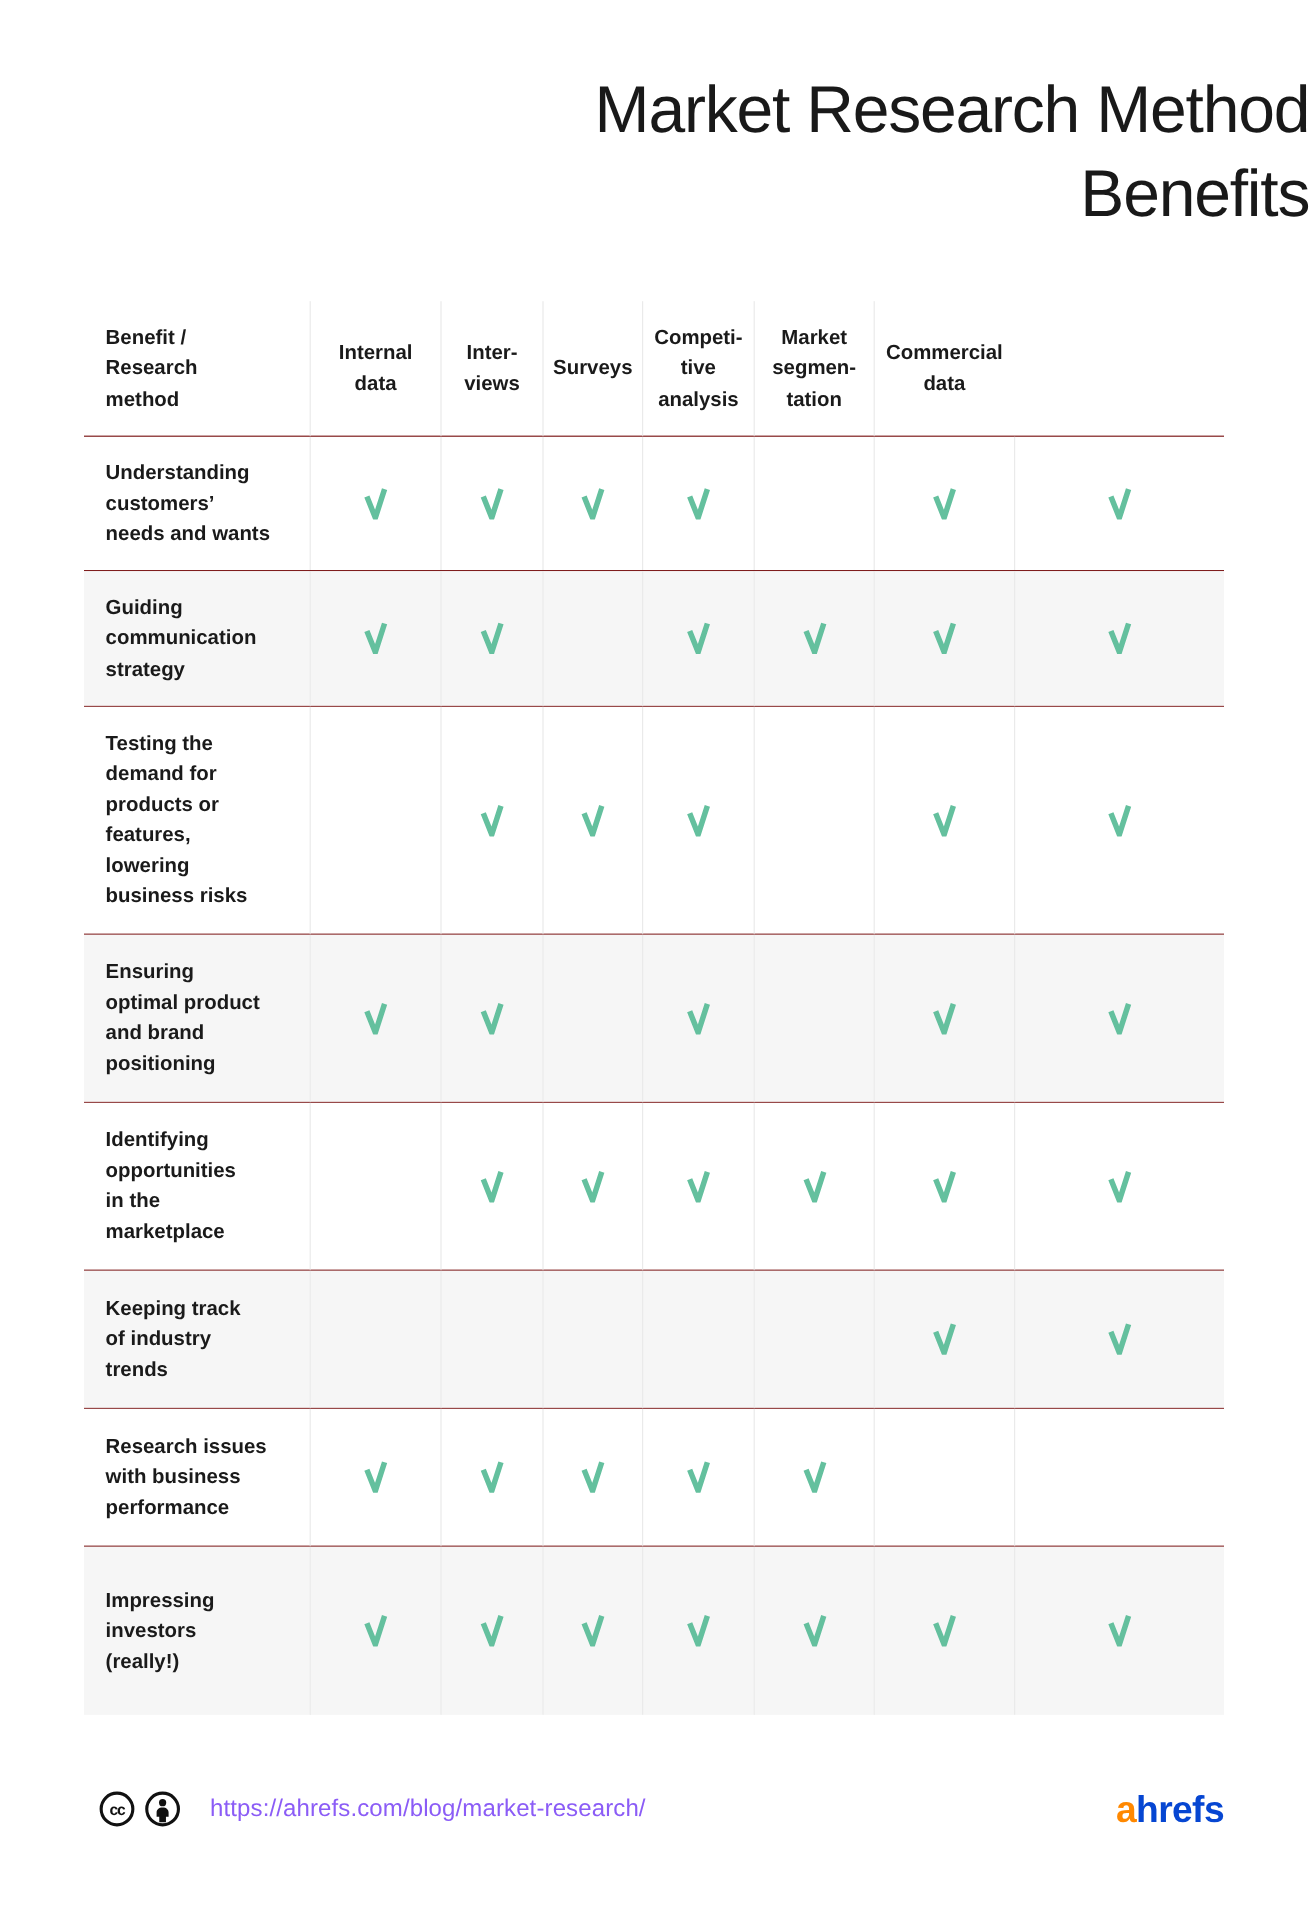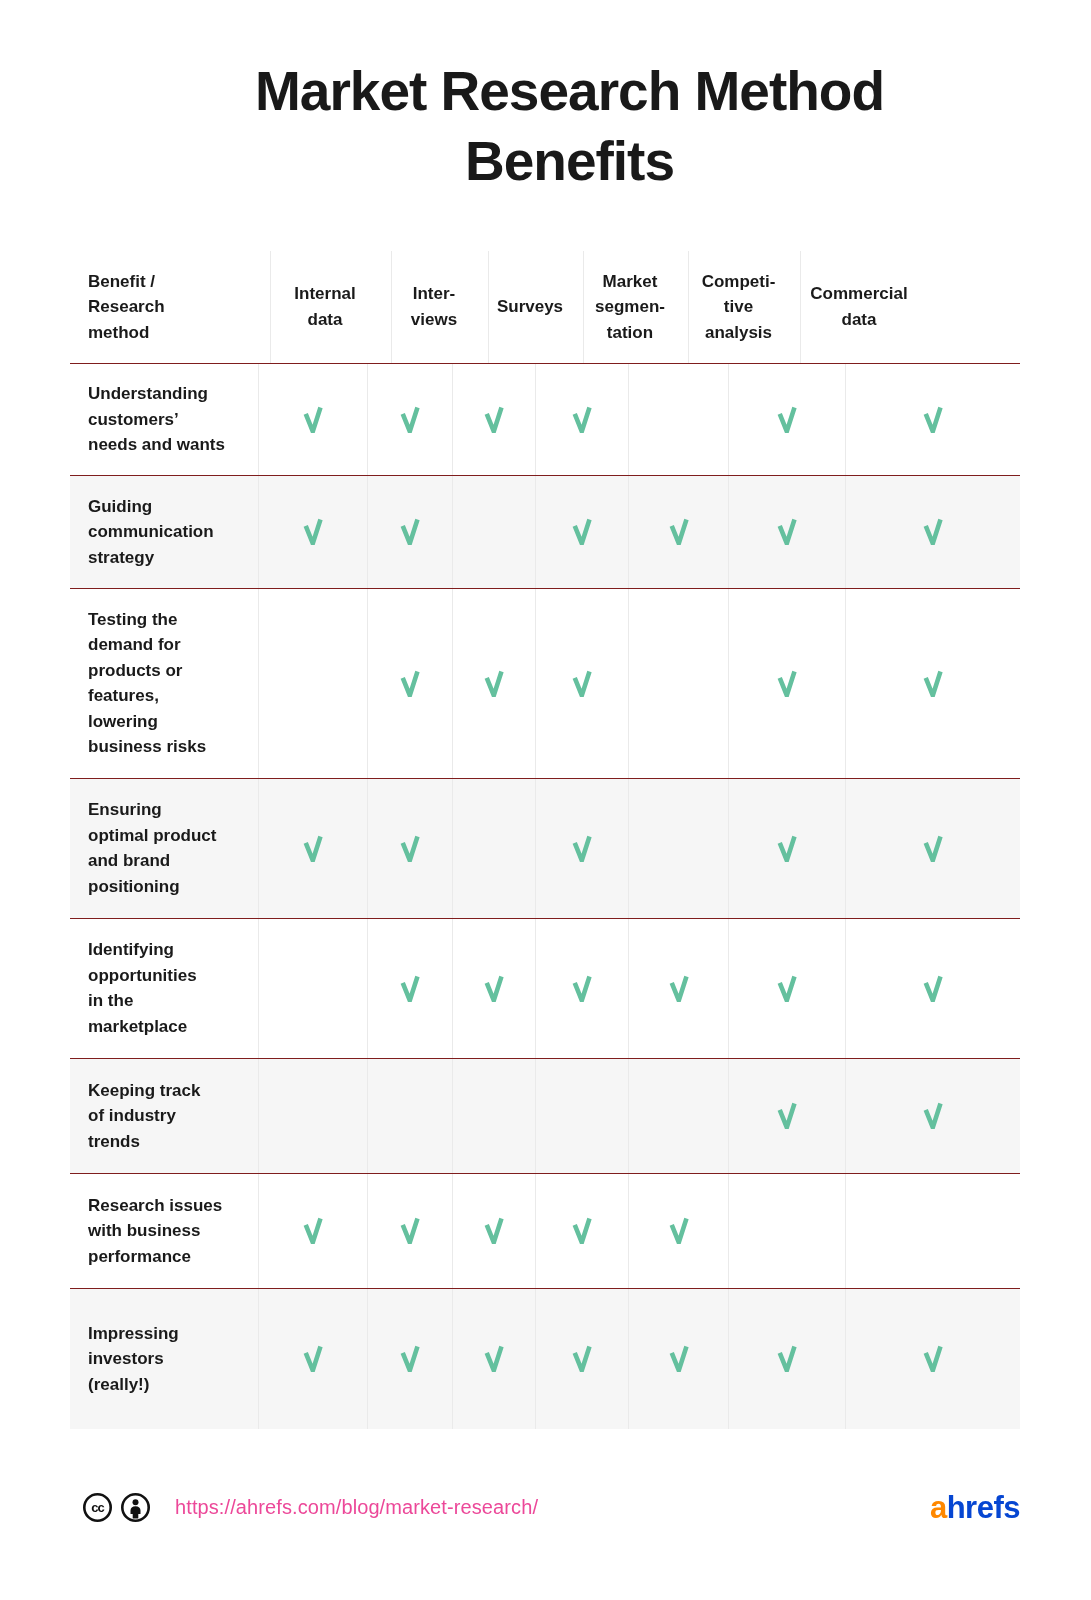--- a/index.html
+++ b/index.html
@@ -7,24 +7,24 @@
   body {
     width: 1091px;
     height: 1600px;
     font-family: "Liberation Sans", "DejaVu Sans", sans-serif;
     color: #1a1a1a;
     position: relative;
     overflow: hidden;
   }
   .page-title {
     margin: 56px auto 0;
-    text-align: center;
+    text-align: right;
     font-size: 55px;
     line-height: 1.28;
-    font-weight: bold;
+    font-weight: normal;
     letter-spacing: -1px;
     color: #191919;
     white-space: pre-line;
     padding-left: 48px;
   }
   .matrix {
     width: 950px;
     margin: 54px 71px 0 70px;
   }
   .t-row {
@@ -45,37 +45,37 @@
   }
   .cell.first {
     justify-content: flex-start;
     text-align: left;
     padding-left: 18px;
     padding-right: 14px;
   }
   .t-row .cell + .cell { border-left: 1px solid #eaeaea; }
   .t-row.body-row { border-top: 1px solid #7f1d1d; }
   .t-row.stripe .cell { background: #f6f6f6; }
-  .t-row.header-row { min-height: 112px; gap: 12px; }
+  .t-row.header-row { min-height: 112px; }
   .check-icon svg { display: block; }
   .footer {
     position: absolute;
     left: 82px;
     right: 71px;
     top: 1492px;
     display: flex;
     align-items: center;
   }
   .license-icons { display: flex; align-items: center; gap: 7px; }
   .license-icons svg { display: block; }
   .source-url {
     margin-left: 24px;
     font-size: 20px;
     font-weight: normal;
-    color: #ec4899;
+    color: #8b5cf6;
     text-decoration: none;
     letter-spacing: 0.1px;
     text-align: center;
   }
   .brand-logo {
     margin-left: auto;
     font-size: 31px;
     font-weight: bold;
     letter-spacing: -0.5px;
     line-height: 1;
@@ -90,26 +90,26 @@
 <div class="matrix">
   <div class="t-row header-row" id="header-row">
       <div class="cell first">Benefit /
 Research
 method</div>
       <div class="cell">Internal
 data</div>
       <div class="cell">Inter-
 views</div>
       <div class="cell">Surveys</div>
+      <div class="cell">Competi-
+tive
+analysis</div>
       <div class="cell">Market
 segmen-
 tation</div>
-      <div class="cell">Competi-
-tive
-analysis</div>
       <div class="cell">Commercial
 data</div>
     </div>
   <div id="body-rows">
       <div class="t-row body-row" style="min-height: 112px;">
         <div class="cell first">Understanding
 customers’
 needs and wants</div>
         <div class="cell"><span class="check-icon"><svg width="22" height="27" viewBox="0 0 20 26">
               <path d="M3 7.5 L9.8 24.5 L17.2 1.5" fill="none" stroke="#64C09E" stroke-width="4.4" stroke-linecap="butt"></path>

